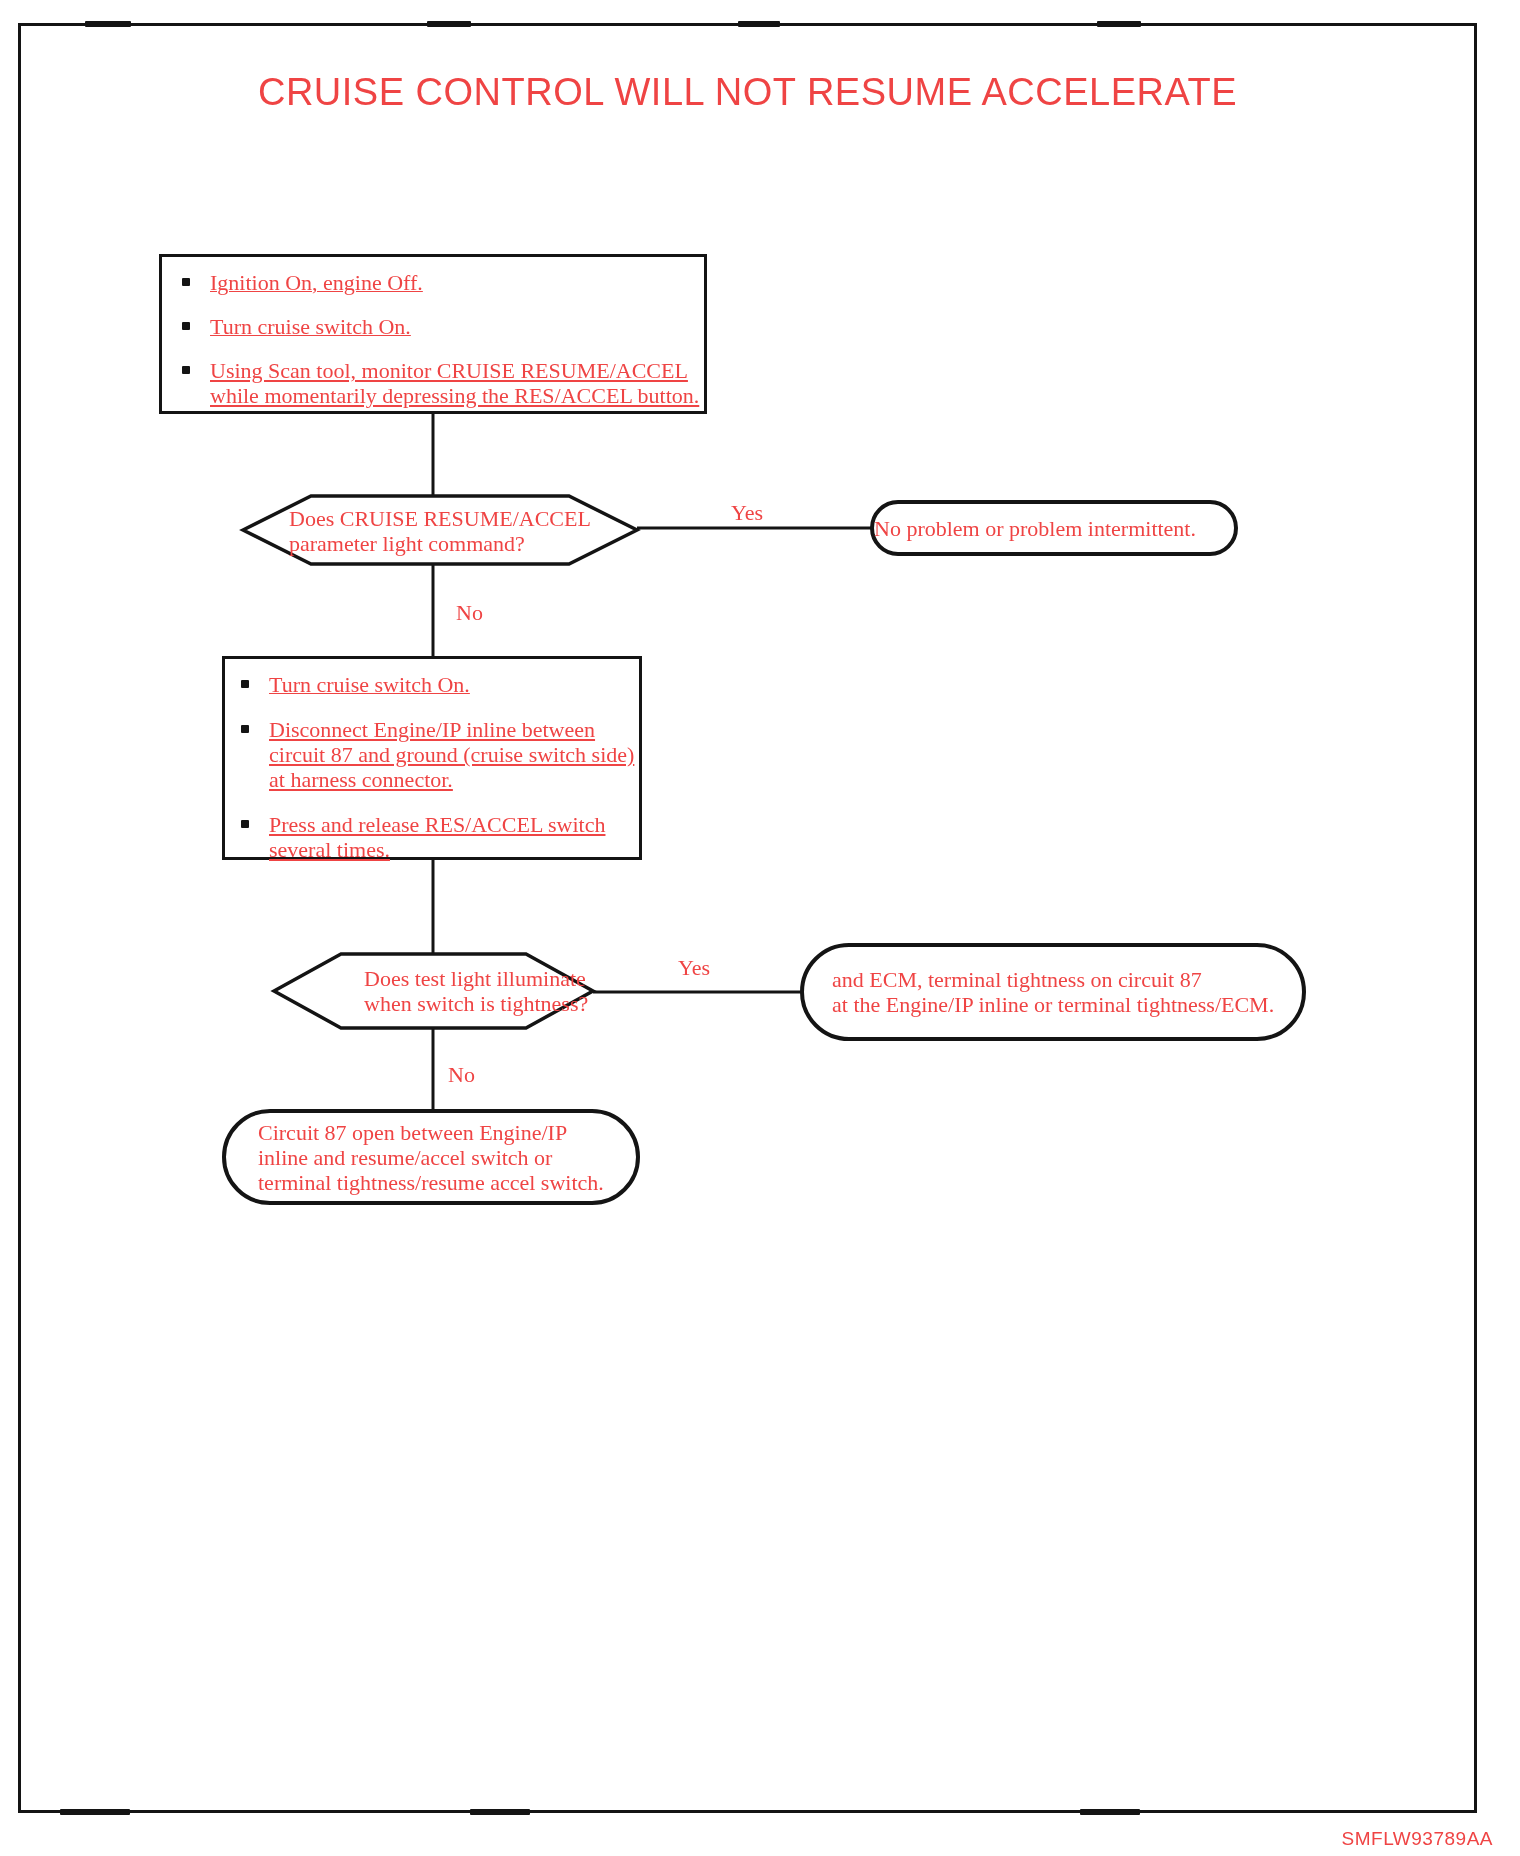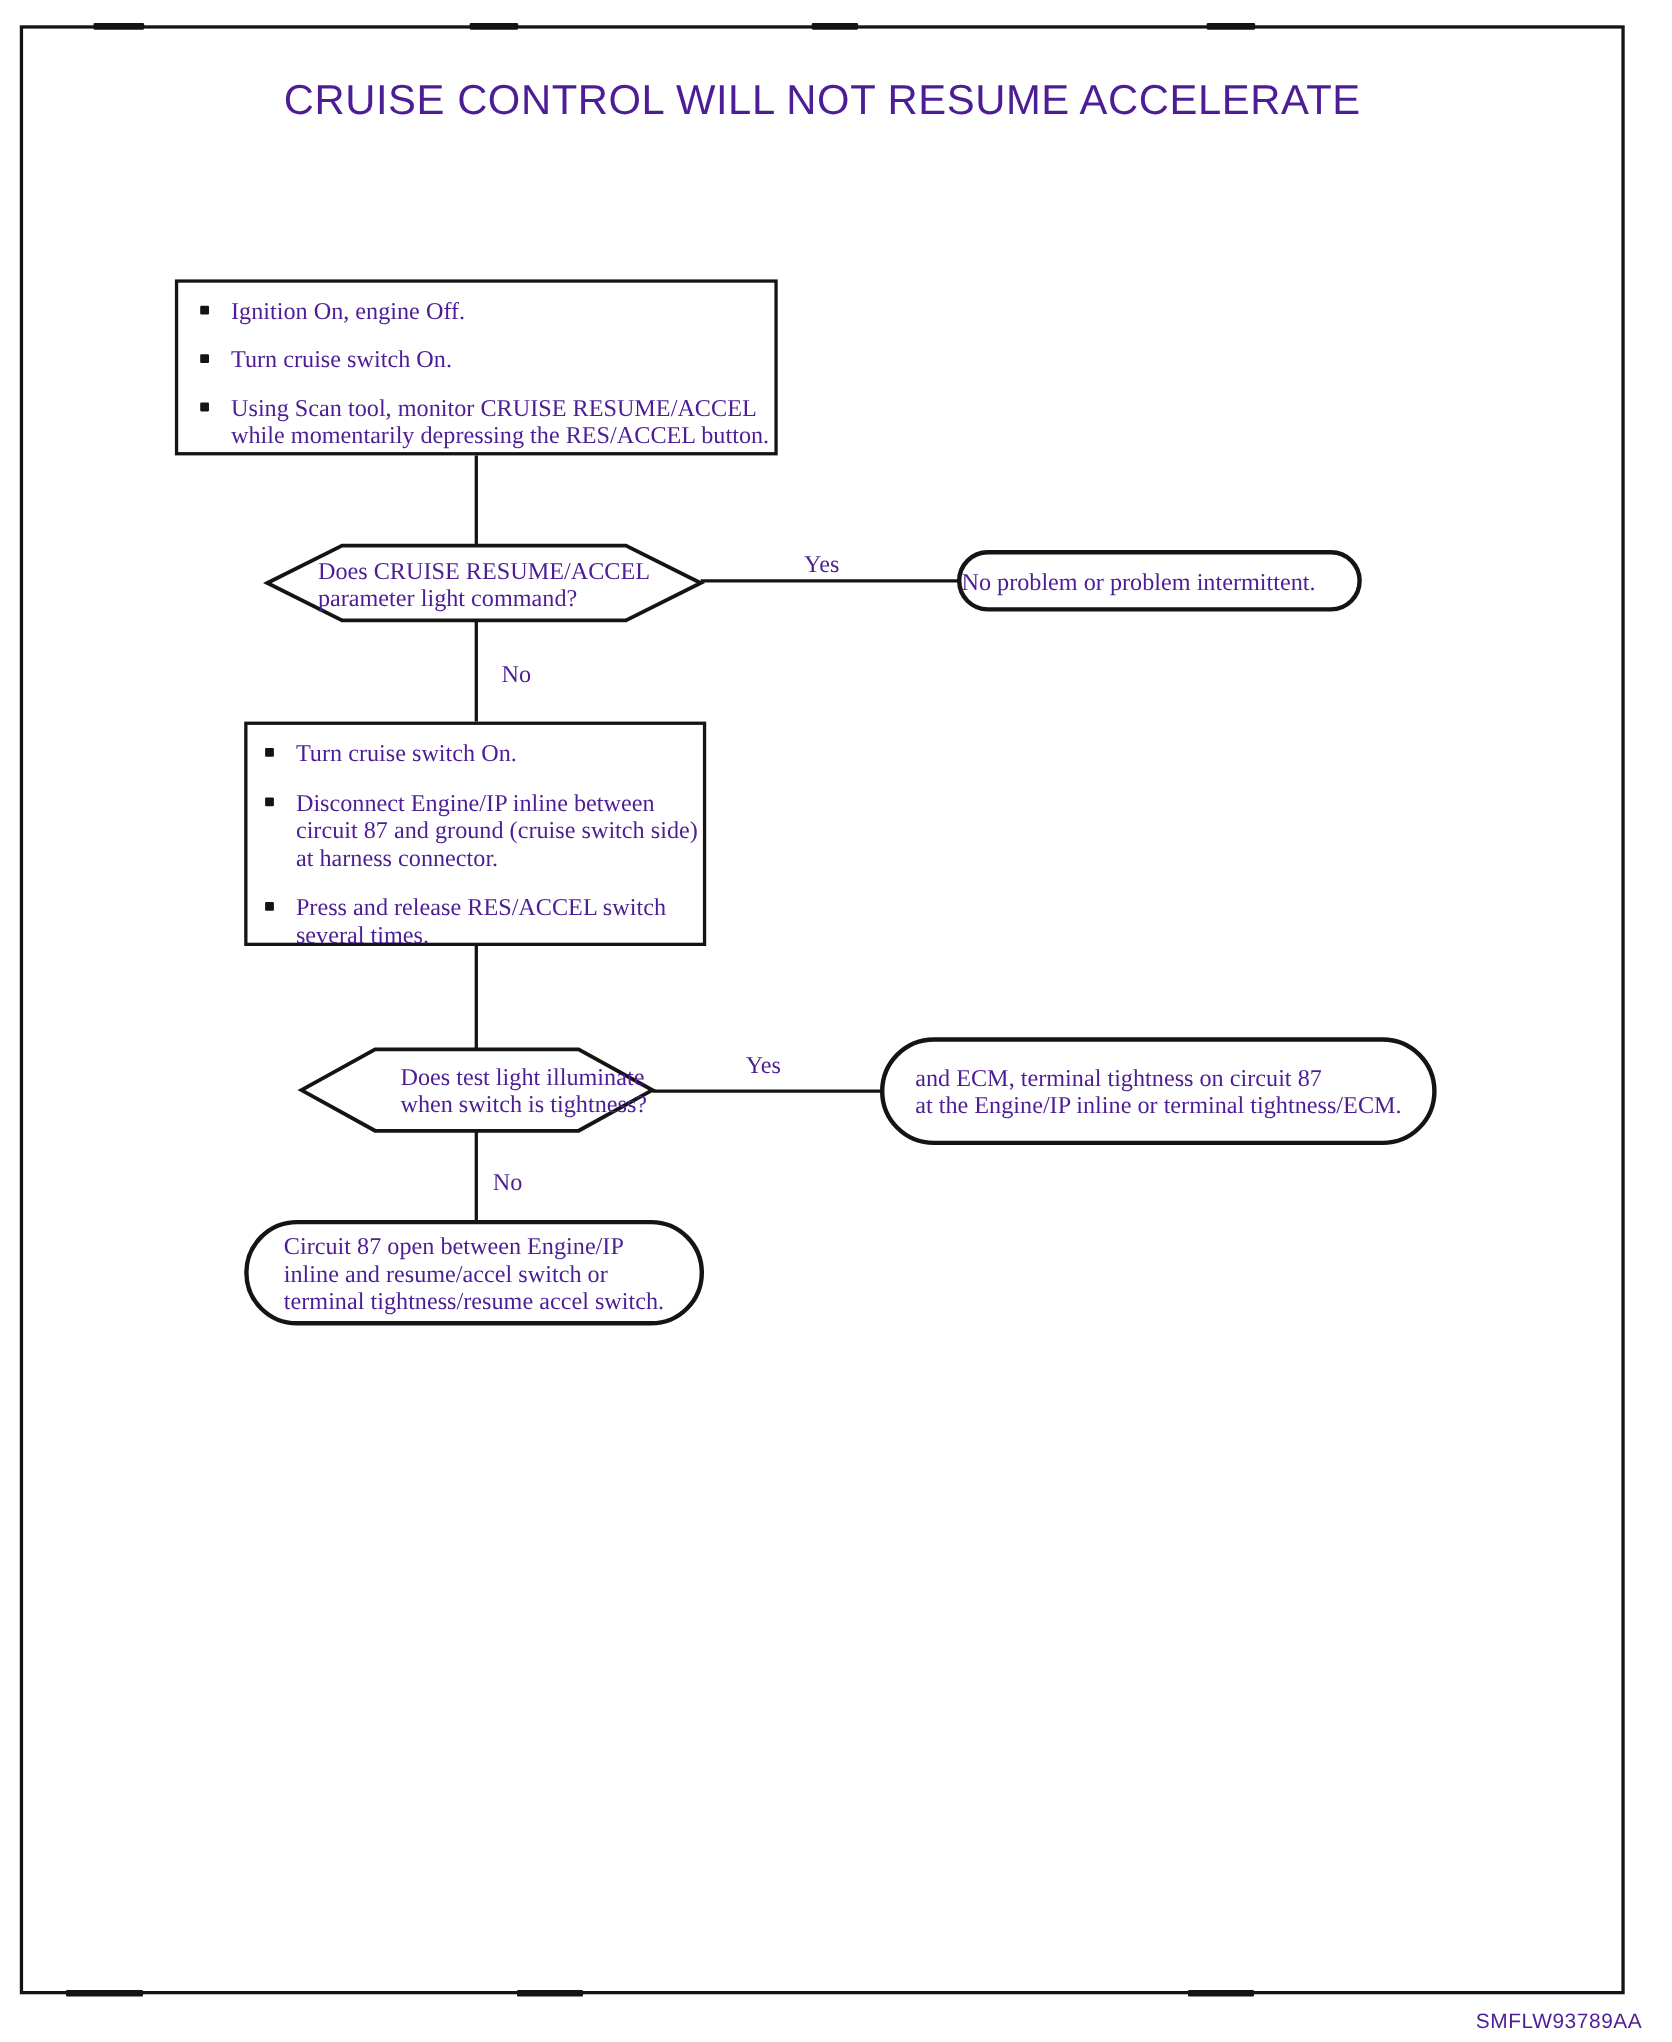--- a/index.html
+++ b/index.html
@@ -2,21 +2,21 @@
 <html><head>
 <meta charset="utf-8">
 <style>
   html, body { margin: 0; padding: 0; background: #ffffff; }
   .stage {
     position: relative;
     width: 1520px;
     height: 1856px;
     background: #ffffff;
     font-family: "Liberation Serif", serif;
-    color: #4c1d95;
+    color: #ef4444;
     overflow: hidden;
   }
   .frame {
     position: absolute;
     left: 18px; top: 23px;
     width: 1459px; height: 1790px;
     border: 3px solid #141414;
     box-sizing: border-box;
   }
   .scan-dash {
@@ -52,21 +52,21 @@
   .proc-box.step2 { left: 222px; top: 656px; width: 420px; height: 204px; padding: 13px 6px 8px 16px; gap: 20px; }
 
   .bullet { display: flex; align-items: flex-start; }
   .bullet .marker {
     flex: 0 0 auto;
     width: 8px; height: 8px;
     margin-top: 8px;
     background: #141414;
     border-radius: 1px;
   }
-  .bullet .btext { margin-left: 20px; }
+  .bullet .btext { margin-left: 20px; text-decoration: underline; }
   .tline {
     font-size: 22px;
     line-height: 25px;
     white-space: nowrap;
   }
 
   .hex-text { position: absolute; }
   .hex-text.d1 { left: 289px; top: 506px; }
   .hex-text.d2 { left: 318px; top: 966px; margin-left: 46px; }
 

